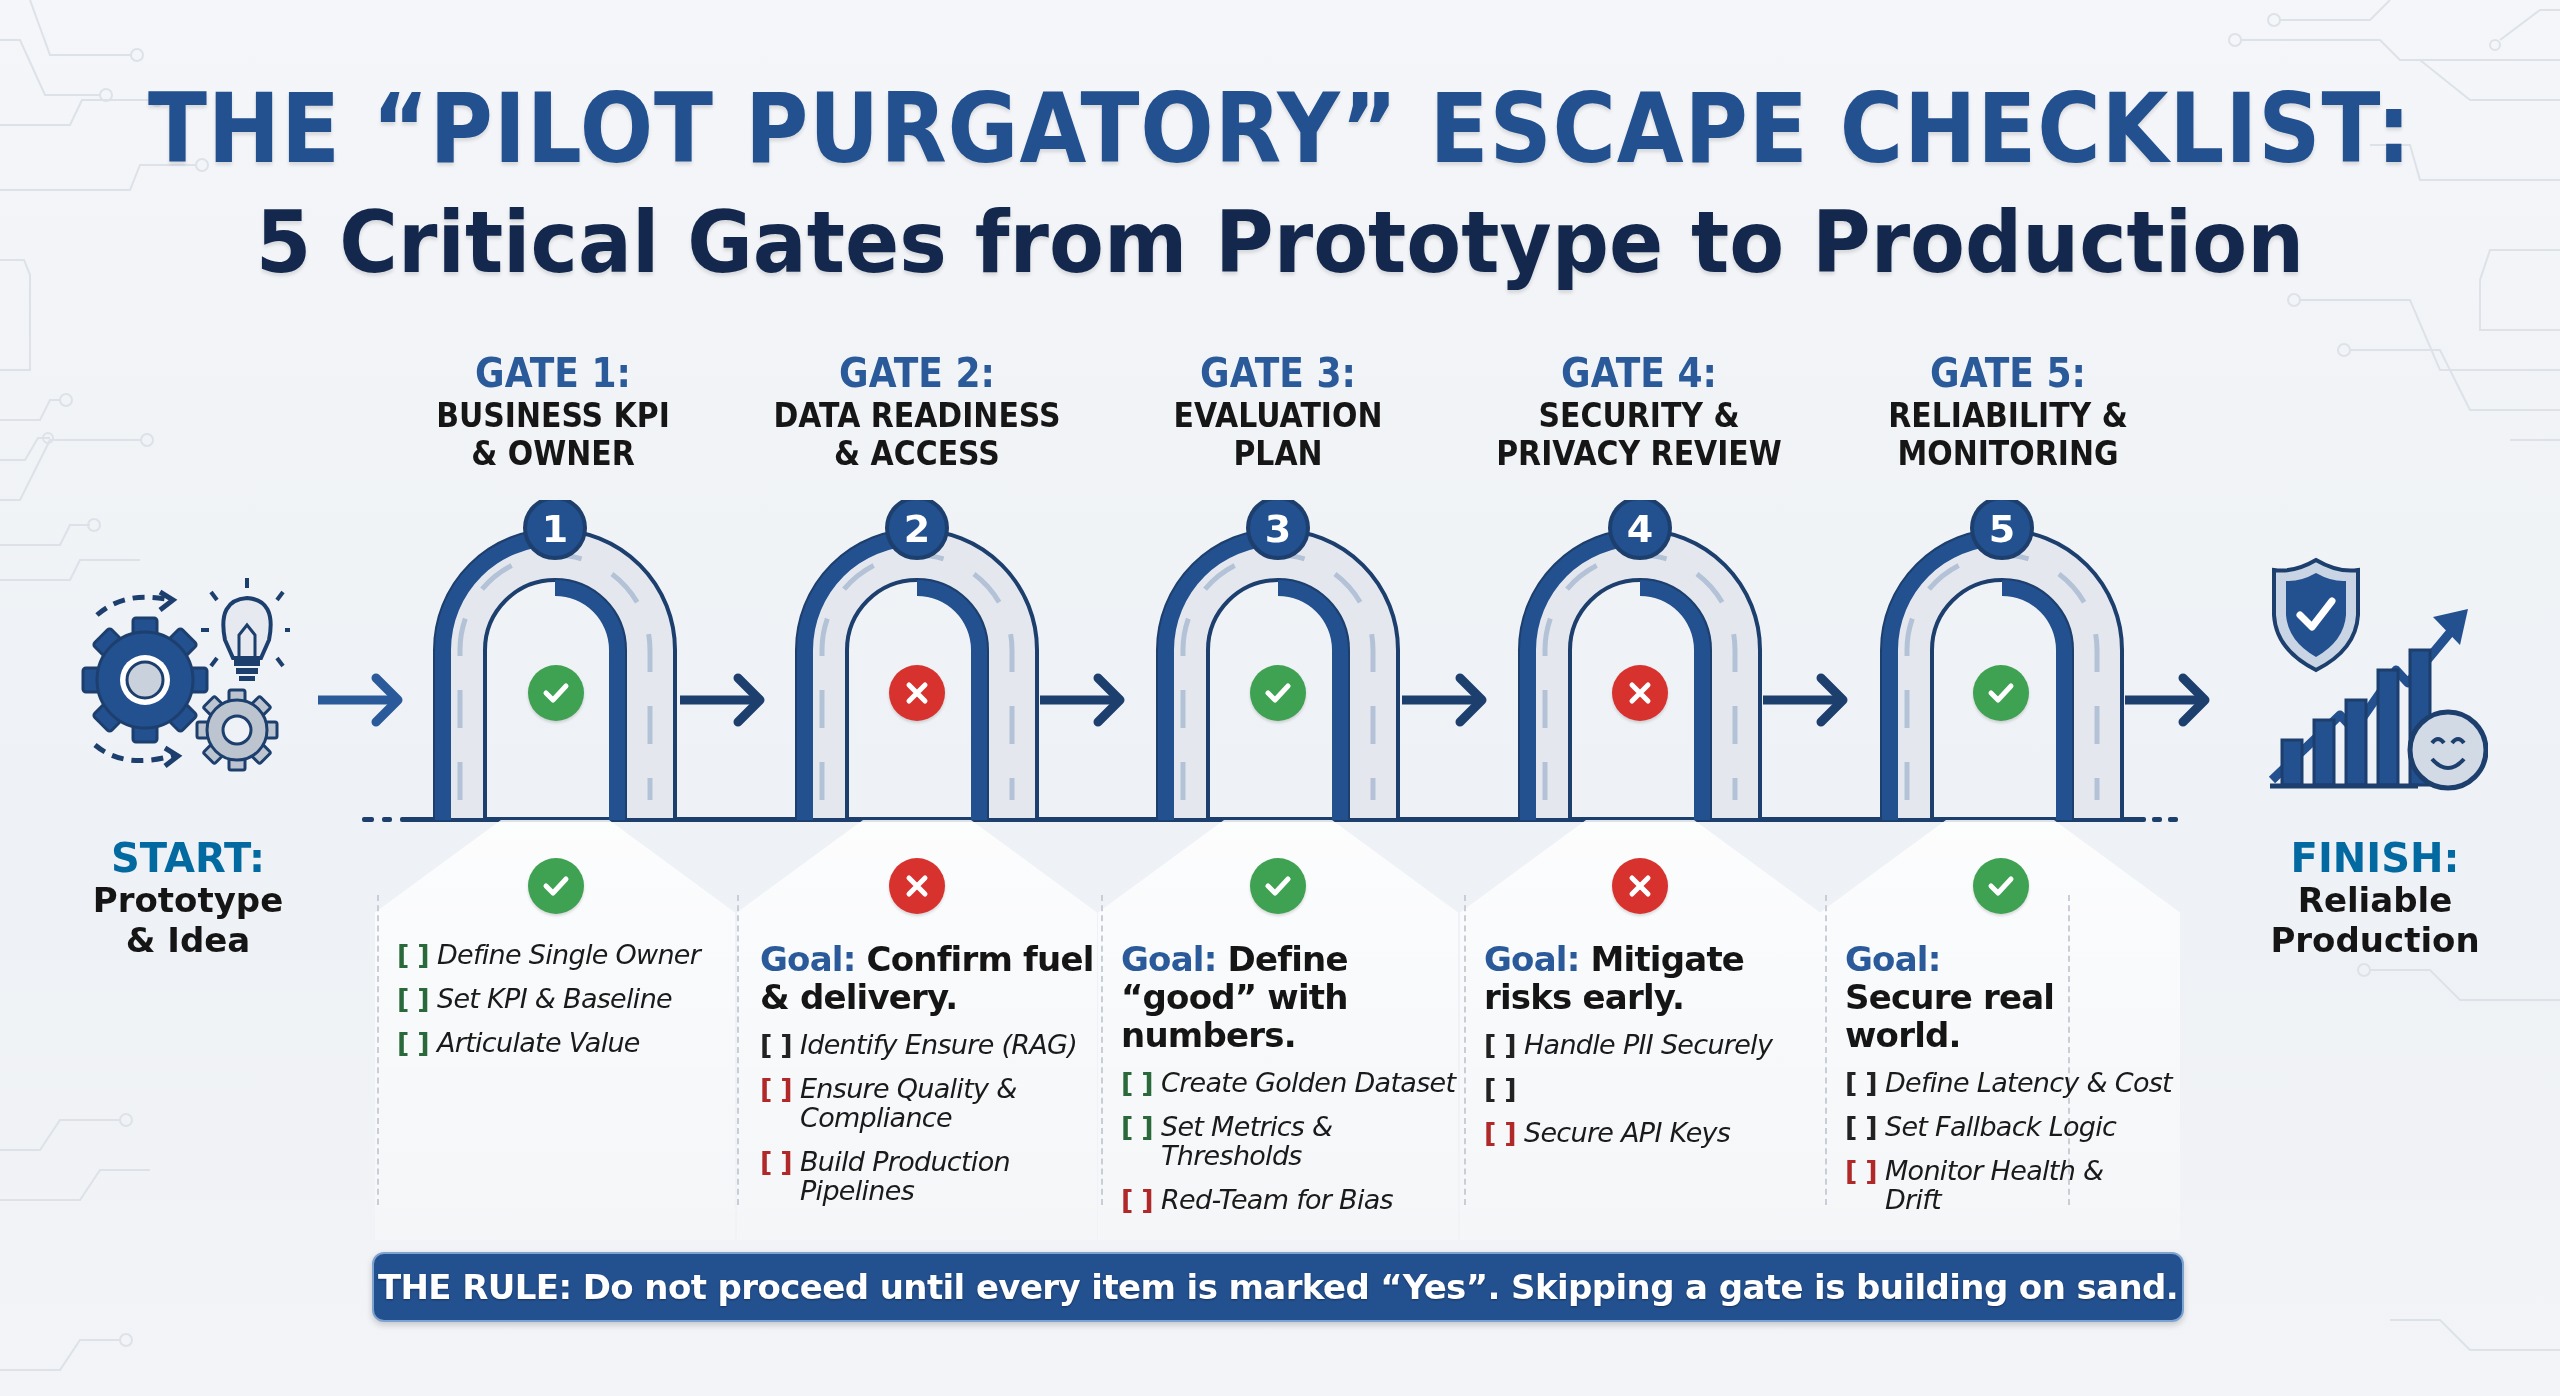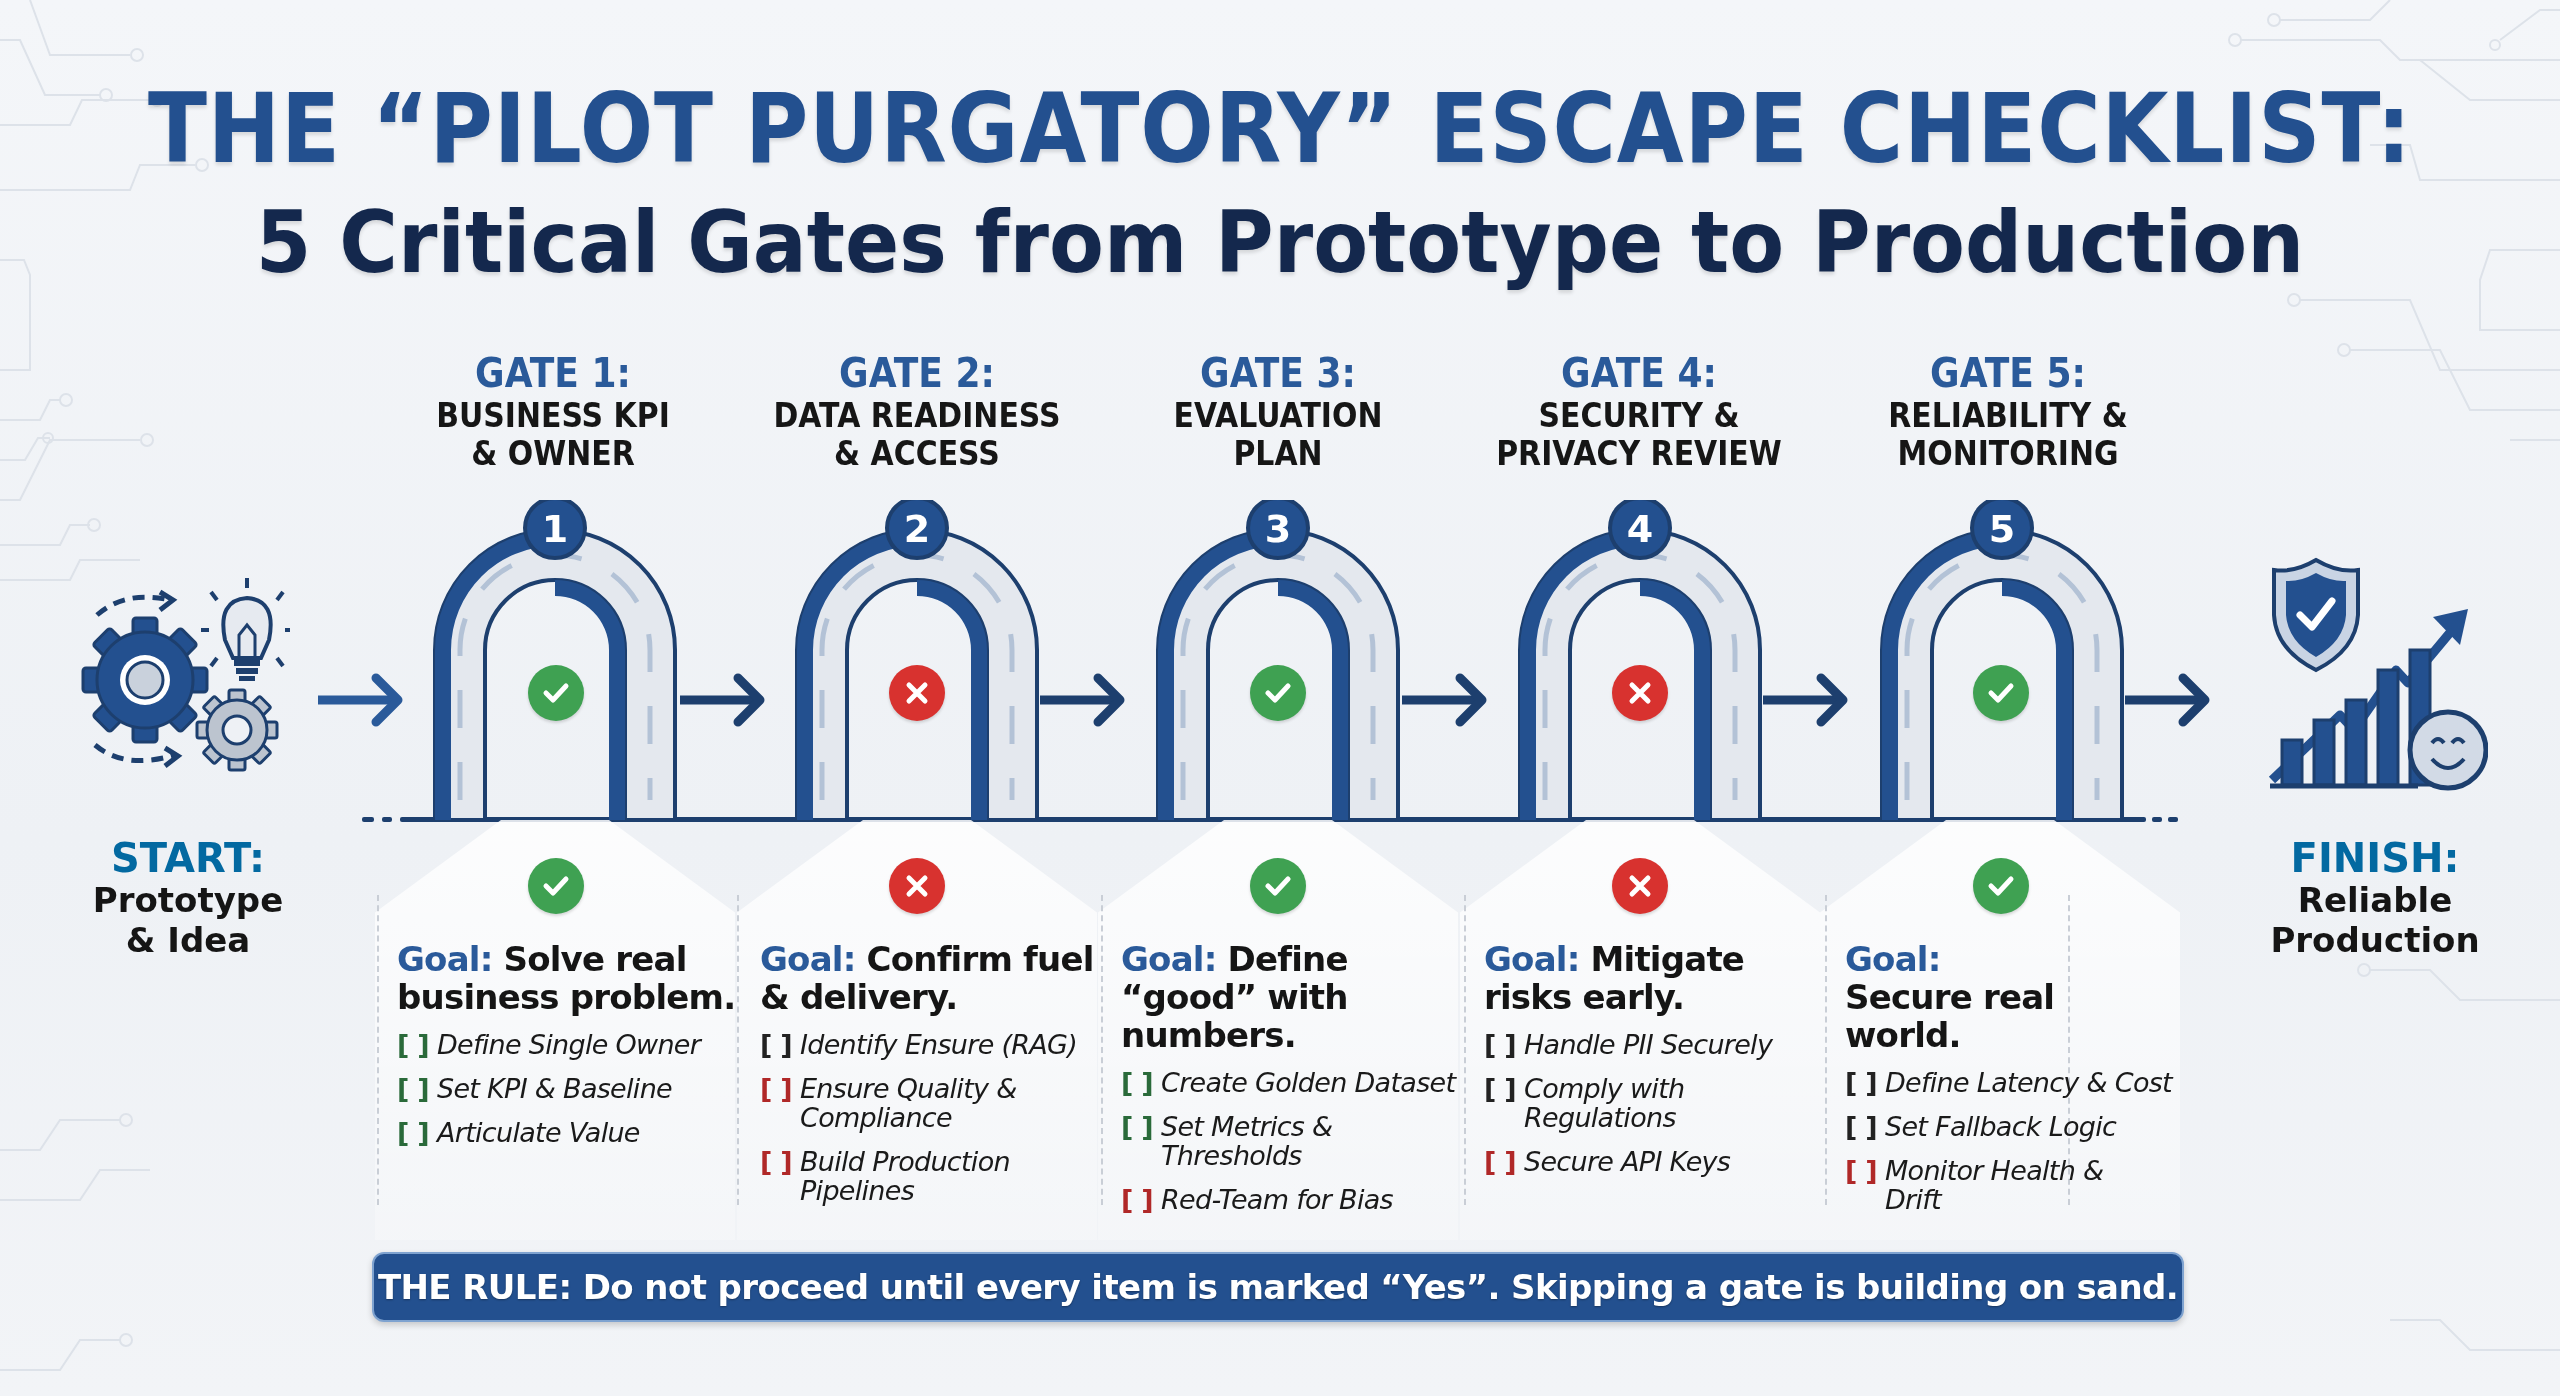--- a/index.html
+++ b/index.html
@@ -275,21 +275,20 @@
   <path d="M58 8 L80 30 L58 52" fill="none" stroke="#1d3f6e" stroke-width="9" stroke-linecap="round" stroke-linejoin="round"></path>
 </svg>
 <div class="card-glow" style="left:375px"></div>
 <div class="divider" style="left:377px"></div>
 <div class="status-icon pass" style="left:528px;top:858px">
   <svg width="32" height="32" viewBox="0 0 32 32">
       <path d="M6 16 L13 23 L26 9" fill="none" stroke="#fff" stroke-width="5" stroke-linecap="round" stroke-linejoin="round"></path>
     </svg>
 </div>
 <div class="col" style="left:397px">
-  <div class="goal"><span class="goal-label">Goal:</span> <span>Solve real business problem.</span></div>
   <div class="check-item">
       <span class="check-box green">[ ]</span>
       <span class="check-text">Define Single Owner</span>
     </div>
   <div class="check-item">
       <span class="check-box green">[ ]</span>
       <span class="check-text">Set KPI &amp; Baseline</span>
     </div>
   <div class="check-item">
       <span class="check-box green">[ ]</span>
@@ -417,21 +416,20 @@
     </svg>
 </div>
 <div class="col" style="left:1484px">
   <div class="goal"><span class="goal-label">Goal:</span> <span>Mitigate risks early.</span></div>
   <div class="check-item">
       <span class="check-box">[ ]</span>
       <span class="check-text">Handle PII Securely</span>
     </div>
   <div class="check-item">
       <span class="check-box">[ ]</span>
-      <span class="check-text">Comply with Regulations</span>
     </div>
   <div class="check-item">
       <span class="check-box red">[ ]</span>
       <span class="check-text">Secure API Keys</span>
     </div>
 </div>
 
 <div class="gate-head" style="left:1828px">
   <div class="gate-num-label">GATE 5:</div>
   <div class="gate-name">RELIABILITY &amp;</div>

